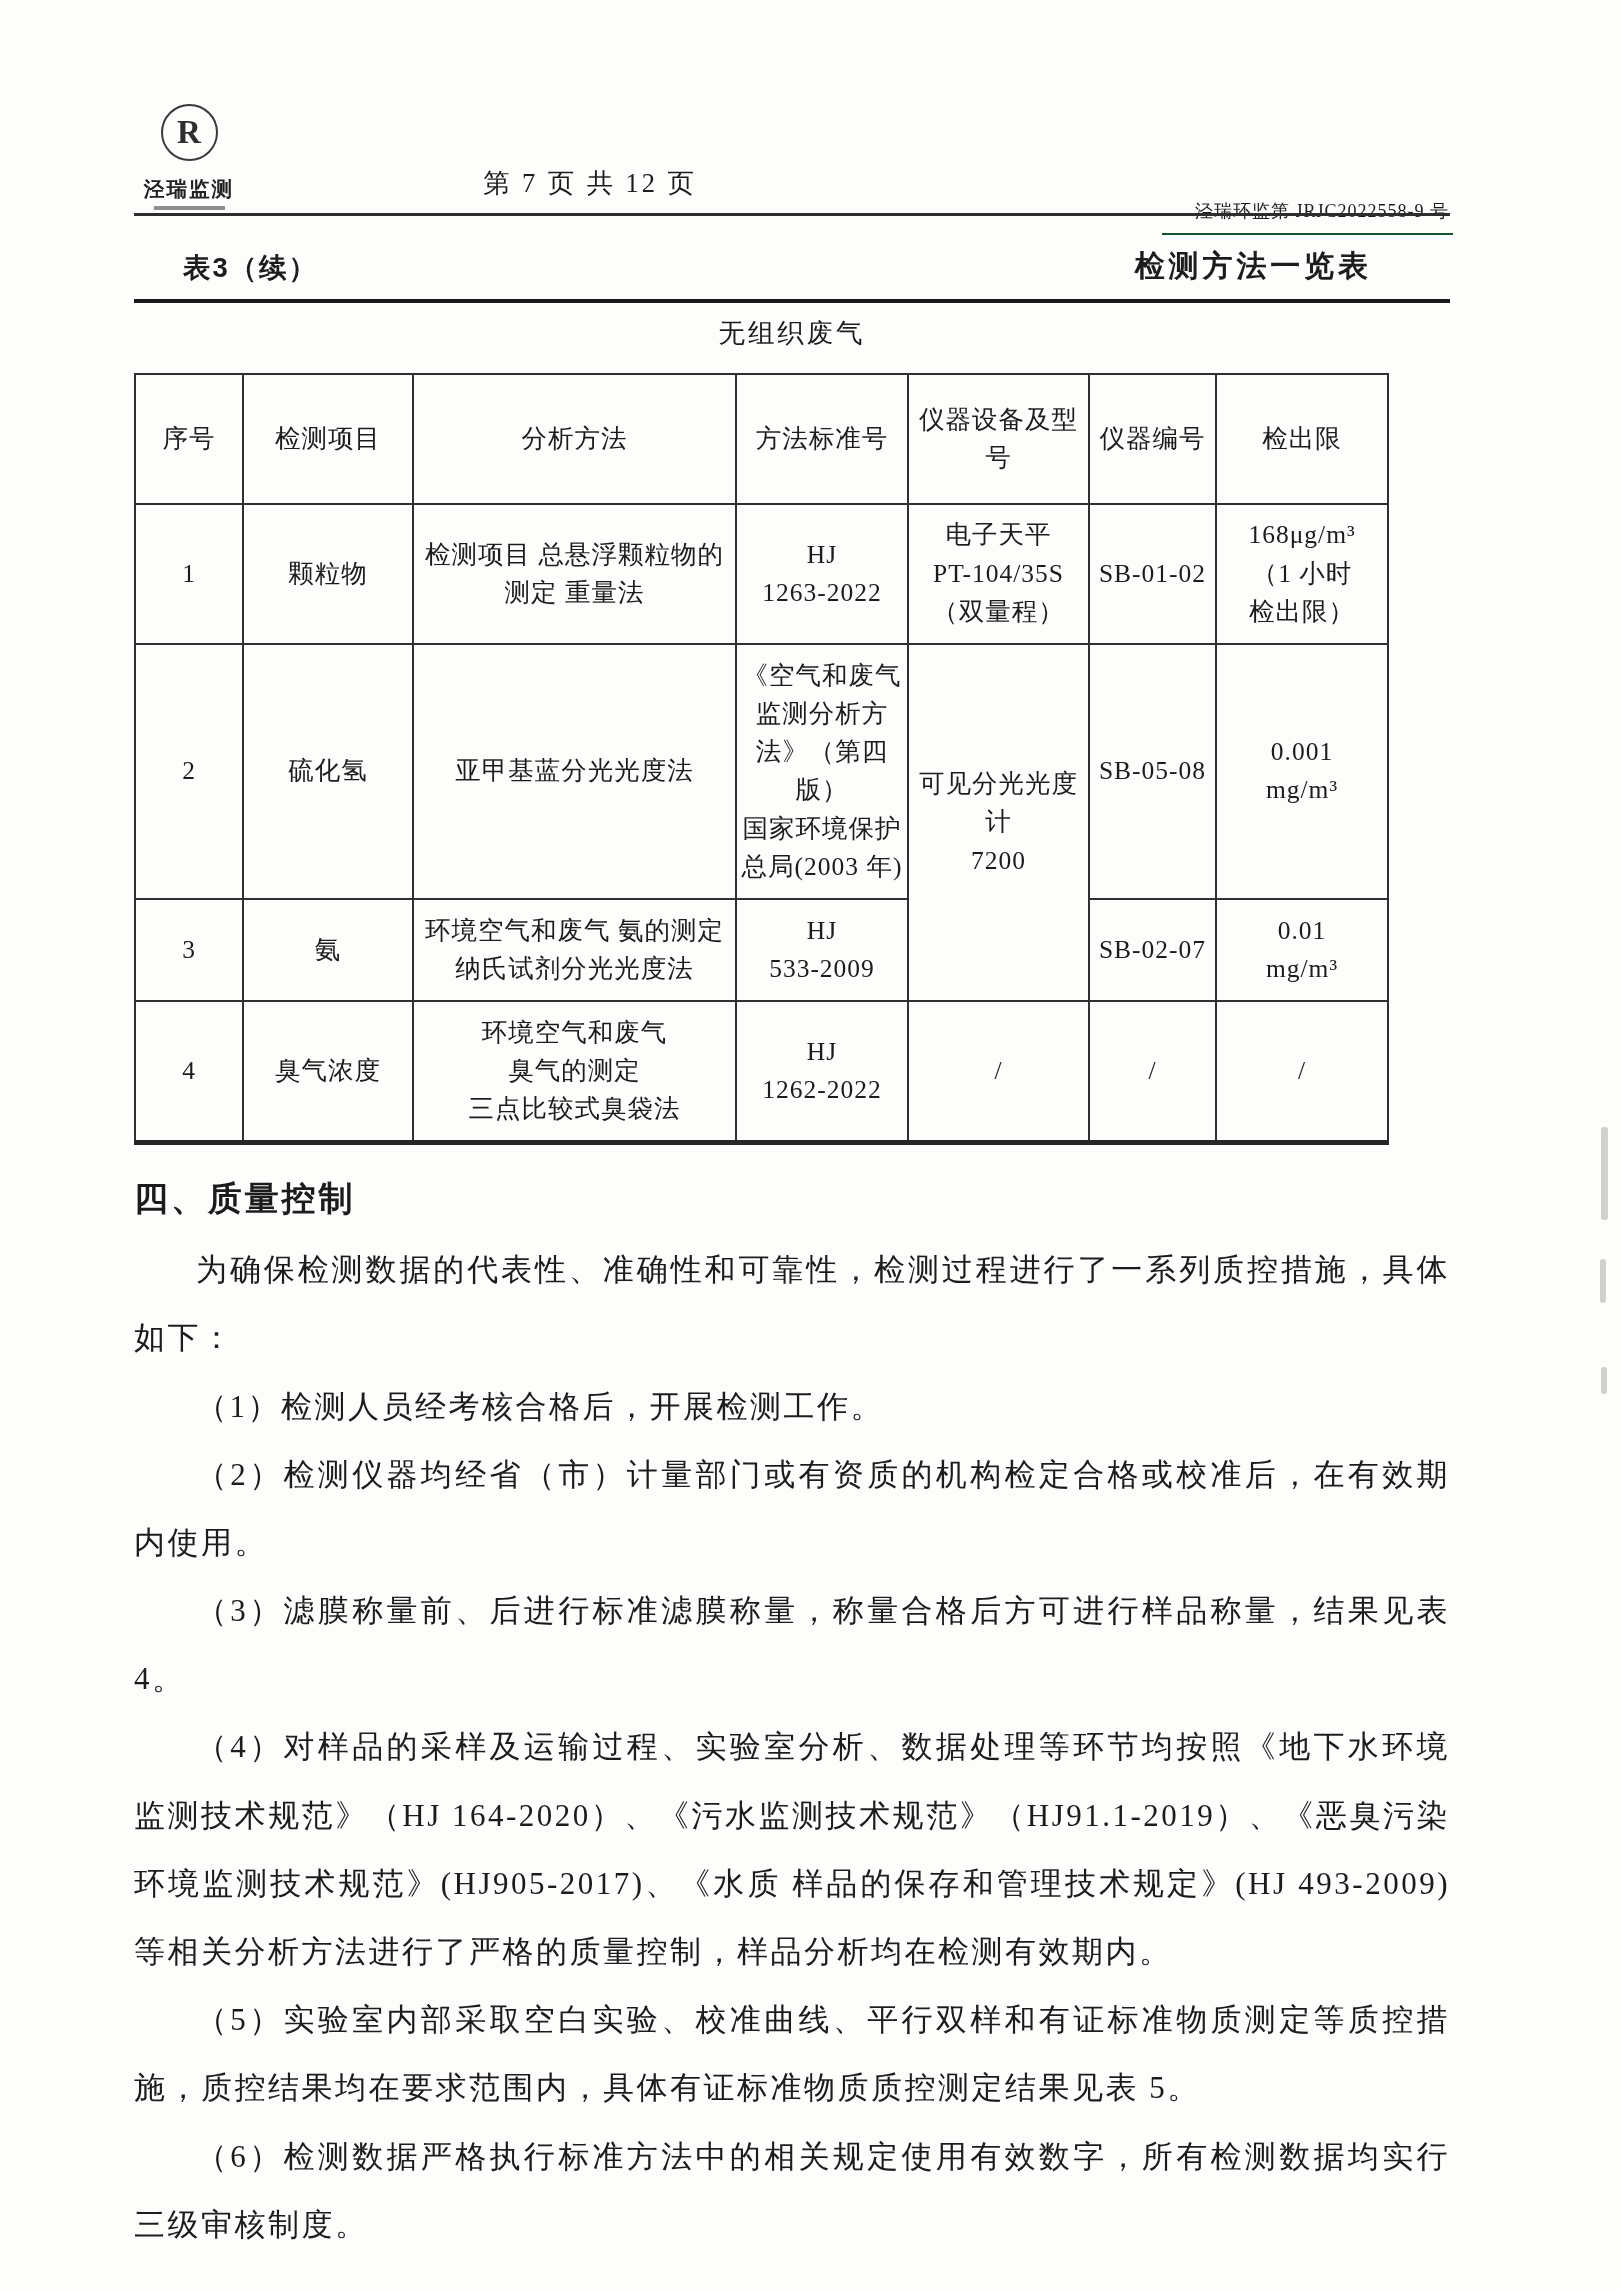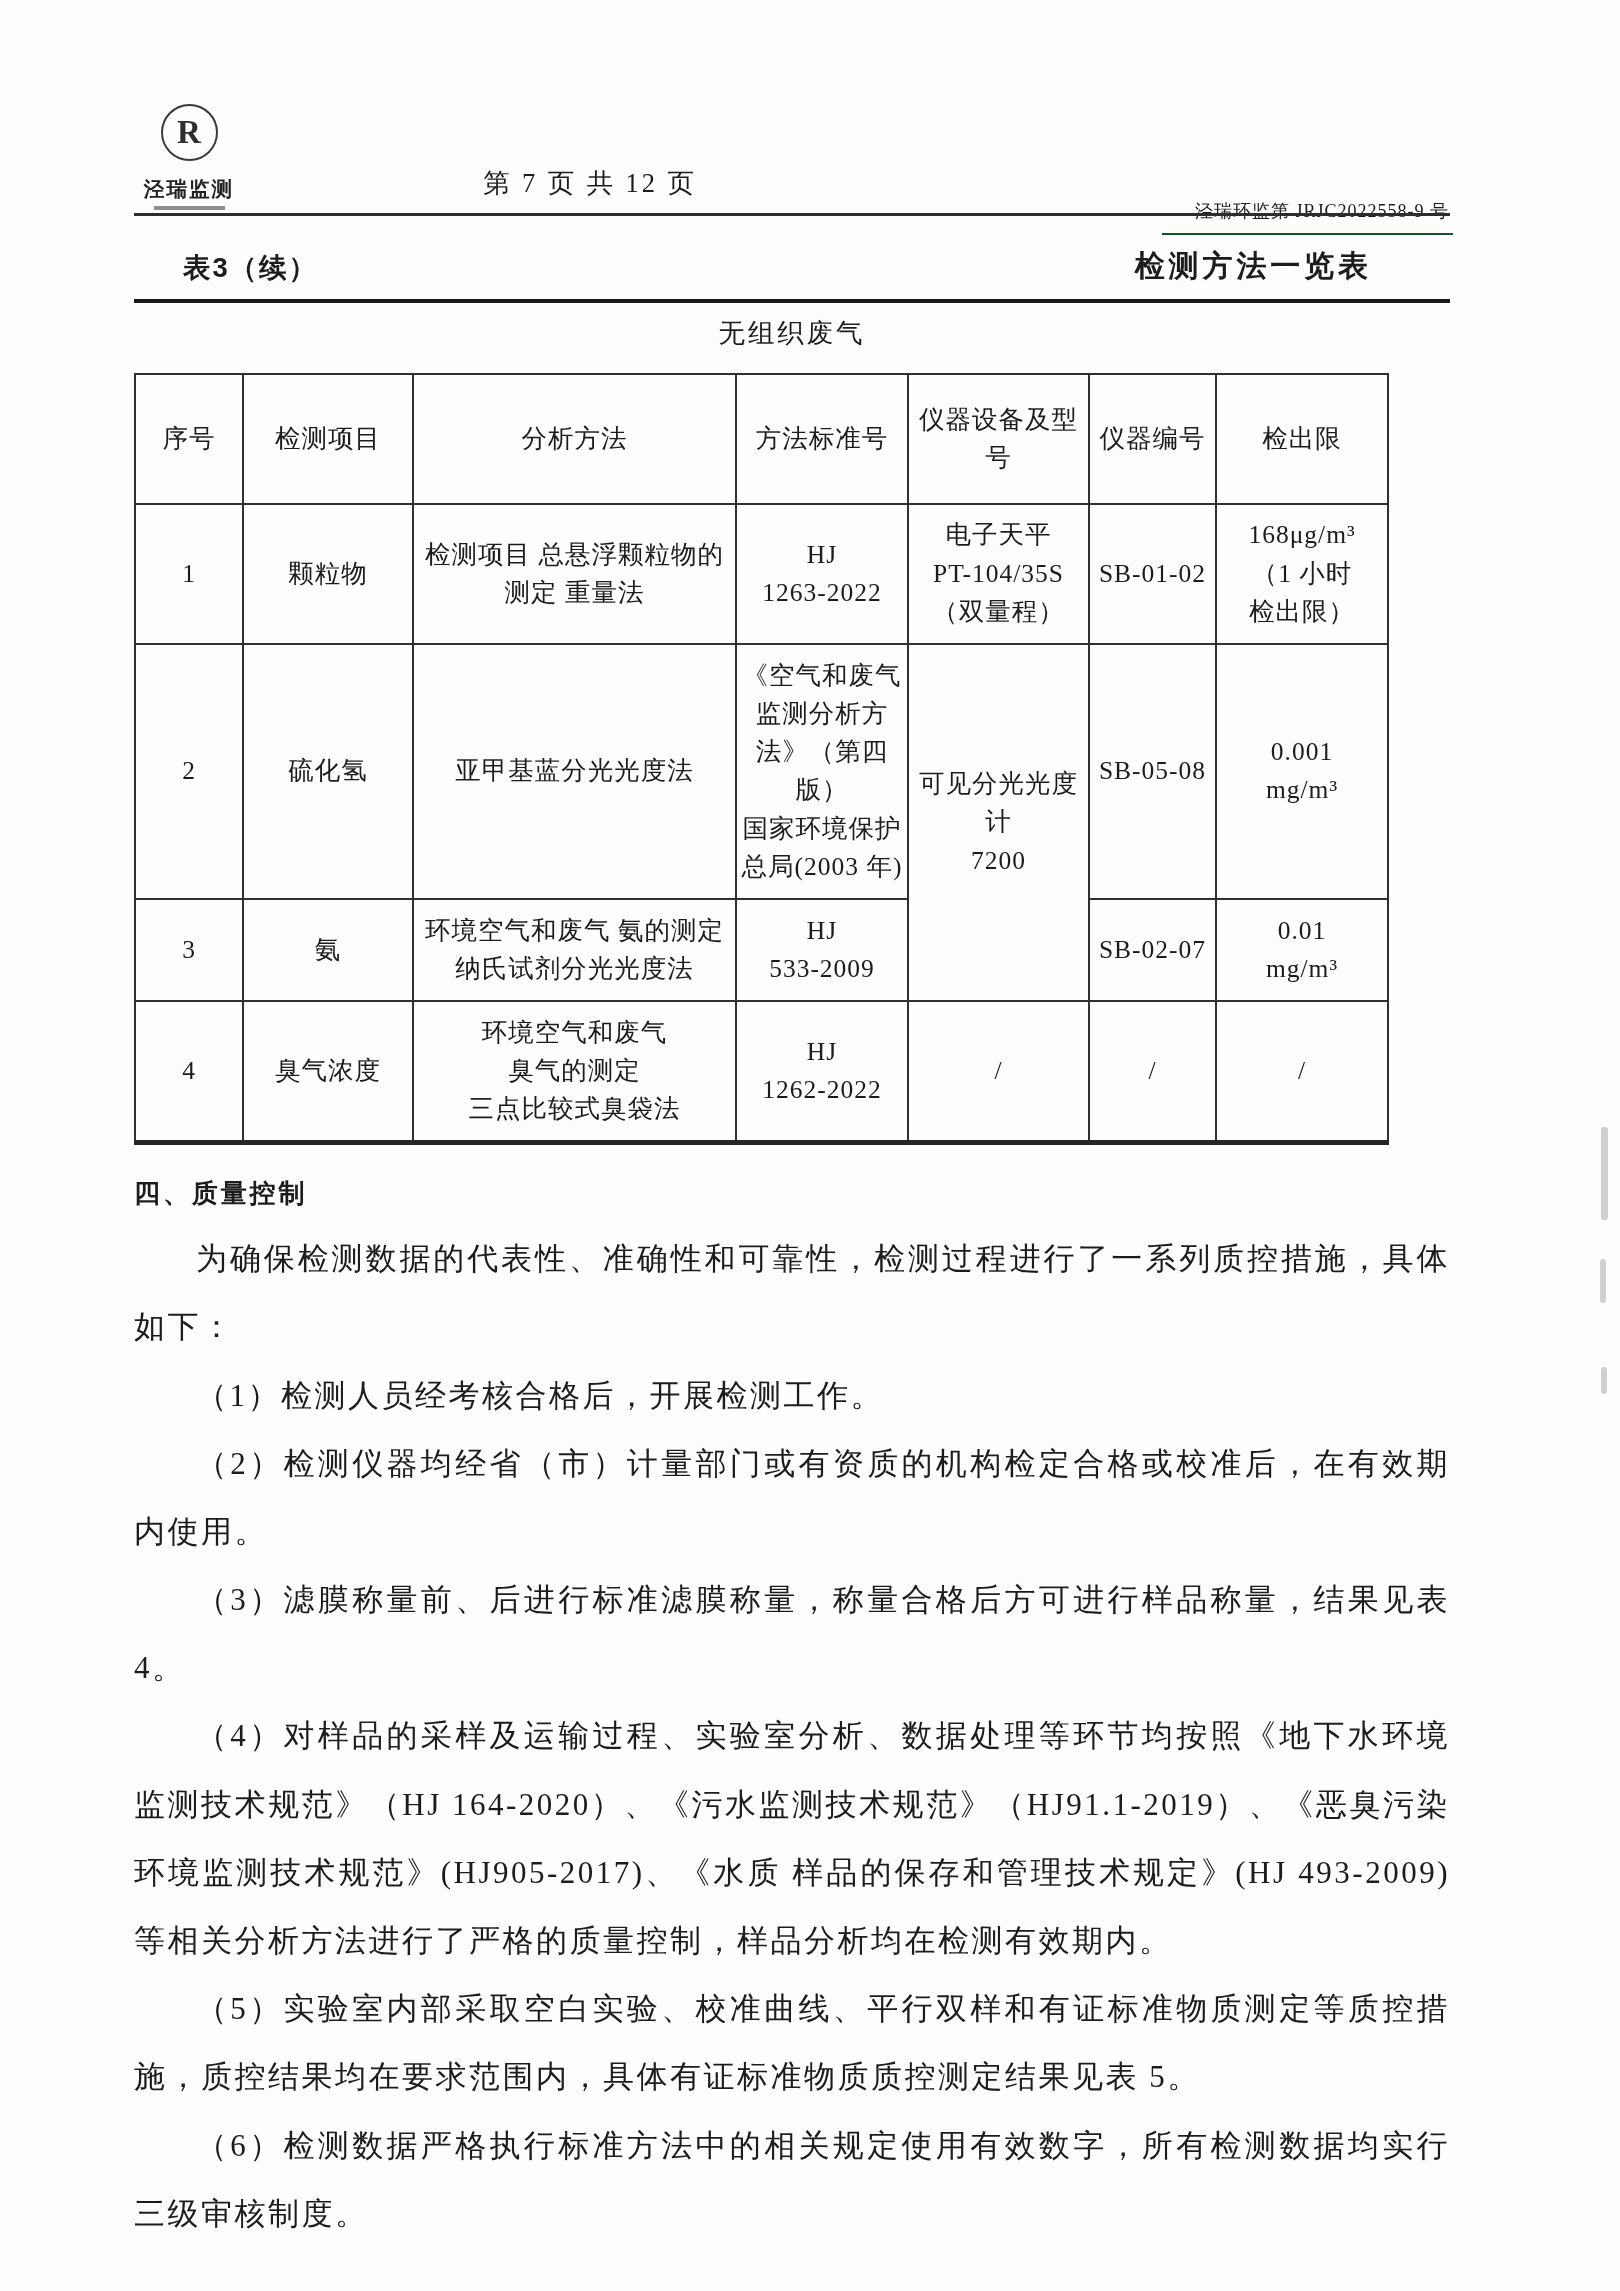--- a/index.html
+++ b/index.html
@@ -35,21 +35,21 @@
   .subtitle { text-align:center; font-size:26.5px; letter-spacing:2.9px; margin-top:12px; }
 
   table.methods { border-collapse:collapse; table-layout:fixed; width:1253px; margin-top:21.6px;
                   font-size:25.5px; border:2.9px solid #262626; border-bottom-width:5.9px; }
   .methods th, .methods td { border:2px solid #303030; text-align:center; vertical-align:middle;
                   white-space:pre-line; line-height:1.5; padding:7.8px 3.9px; font-weight:normal;
                   letter-spacing:1px; }
   .methods th { padding:25.5px 3.9px; }
   .methods td.tall { padding:11.8px 3.9px; }
 
-  .section-heading { font-family:"Liberation Sans", sans-serif; font-weight:bold; font-size:26px;
+  .section-heading { font-family:"Liberation Sans", sans-serif; font-weight:bold; font-size:34px;
                      letter-spacing:2.9px; margin:31px 0 13.7px 0; }
   .body-par { font-size:31px; letter-spacing:2.5px; line-height:2.2; text-align:justify;
               text-indent:2em; }
 
   
   .artifact { position:absolute; background:#9a9a9a; opacity:.45; border-radius:2.9px; }
   .a1 { right:11.8px; top:1127px; width:6.9px; height:93px; }
   .a2 { right:13.7px; top:1259px; width:5.9px; height:44px; }
   .a3 { right:12.7px; top:1367px; width:5.9px; height:27.4px; }
 </style>

